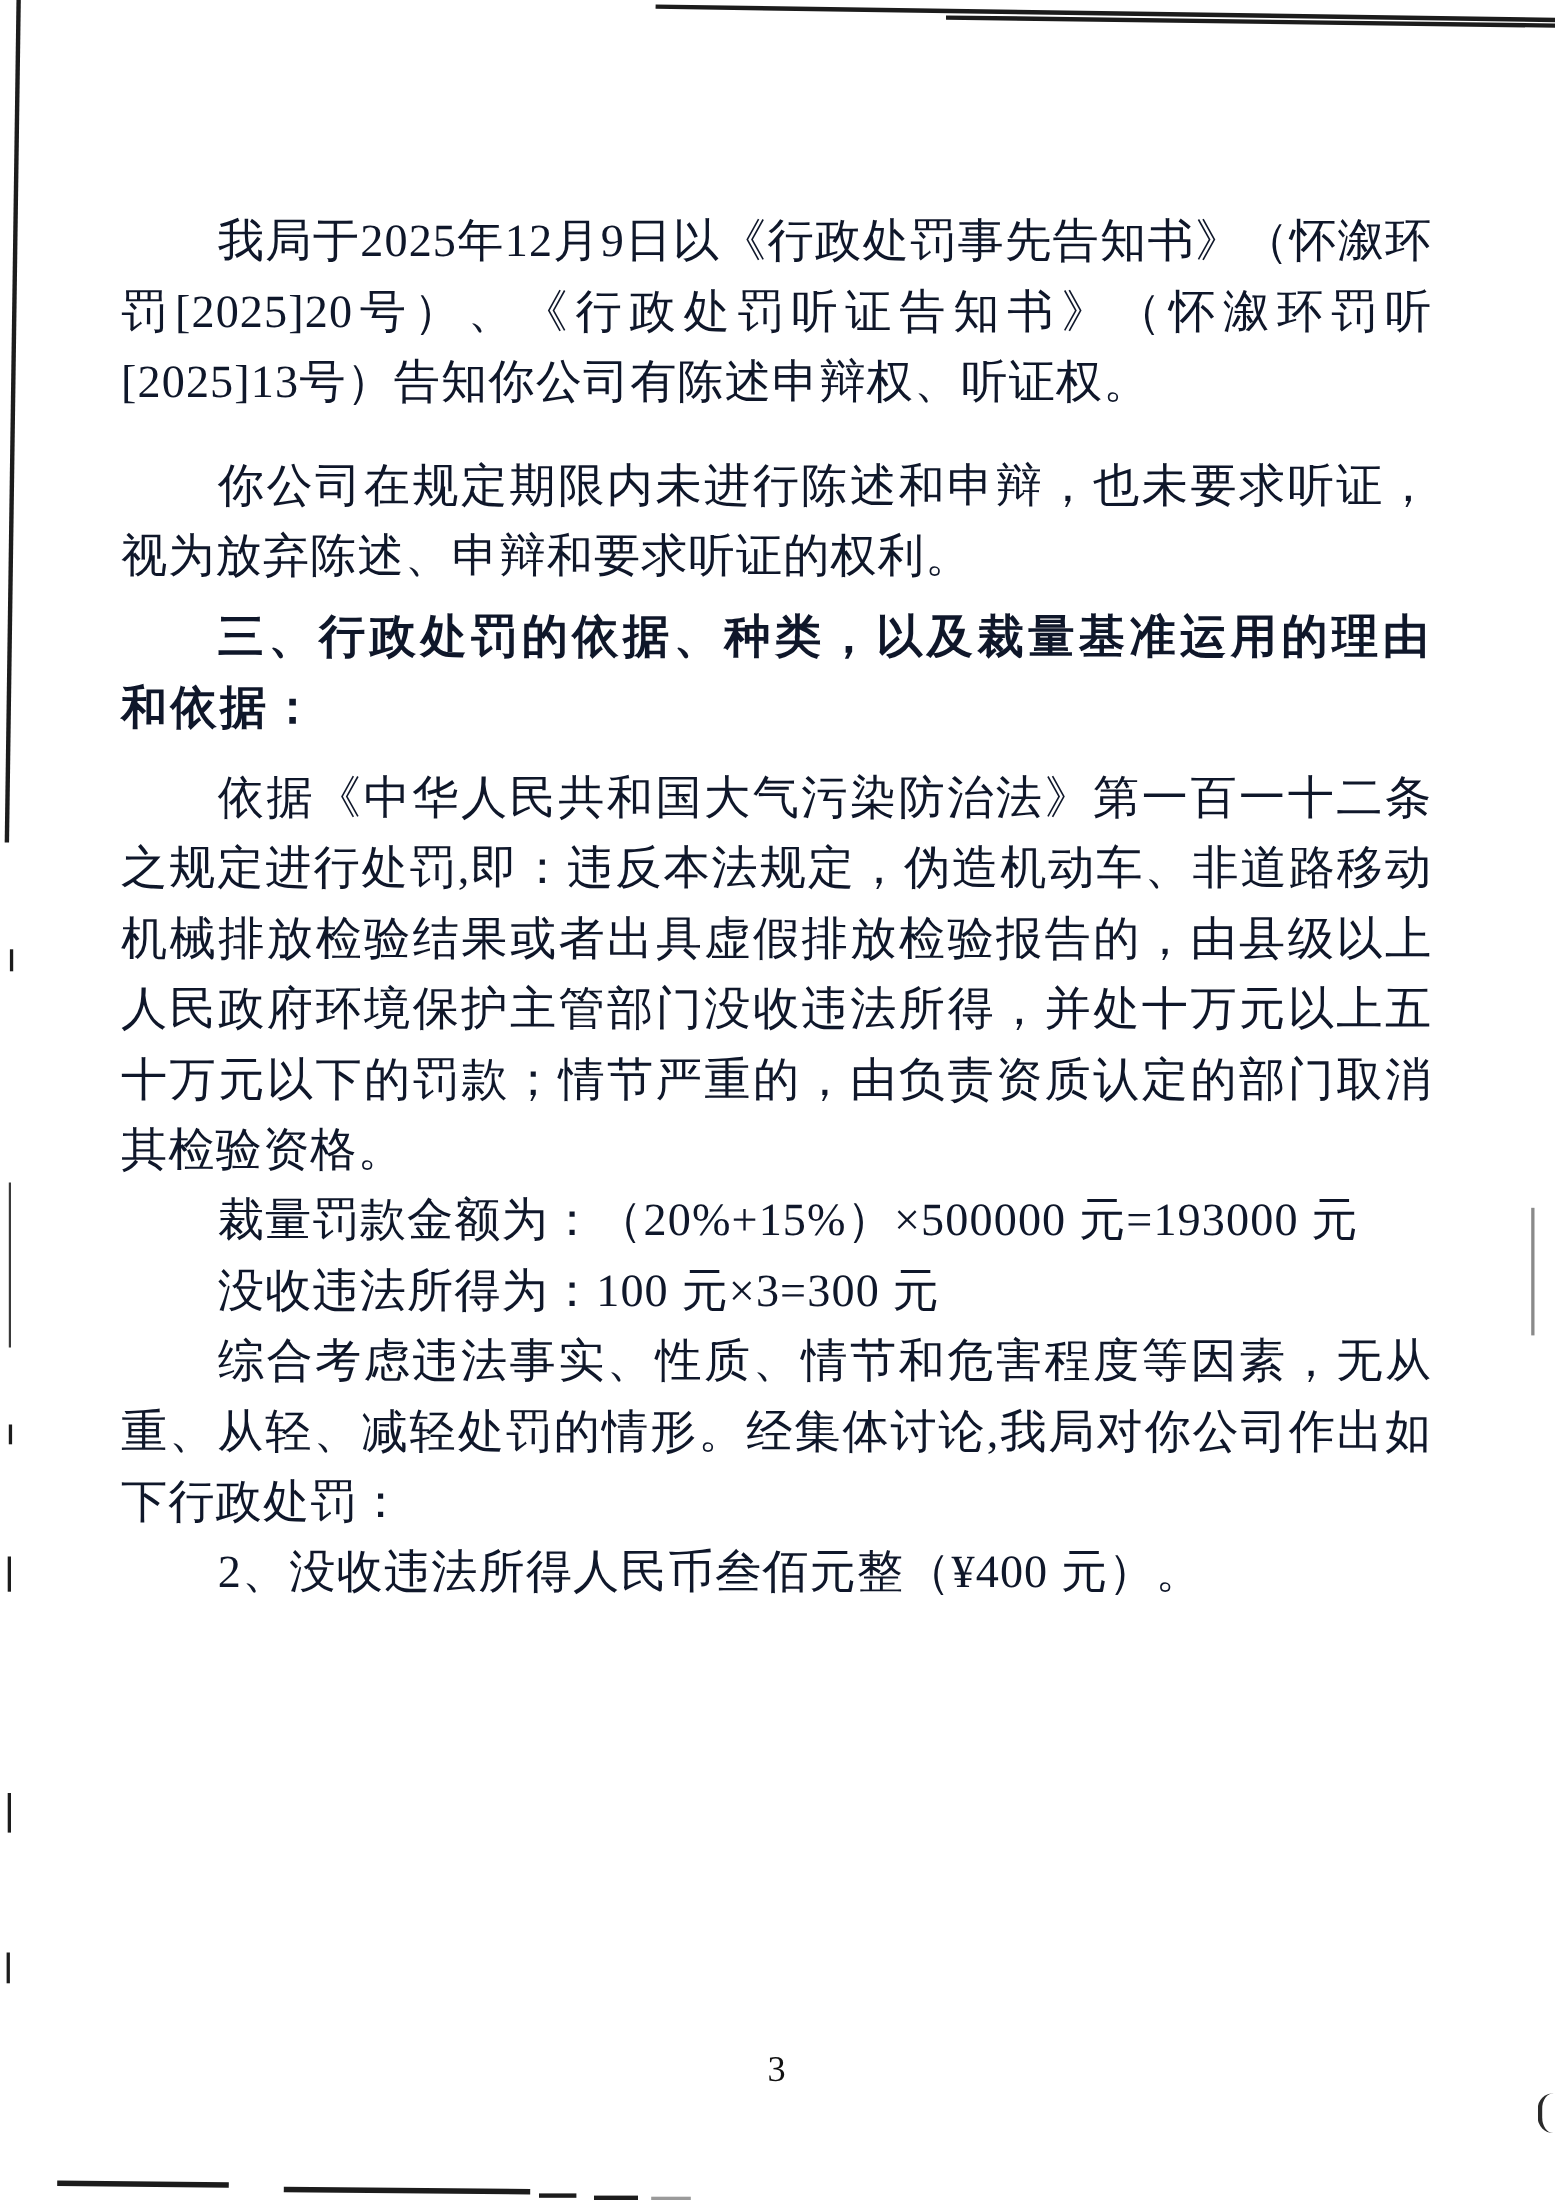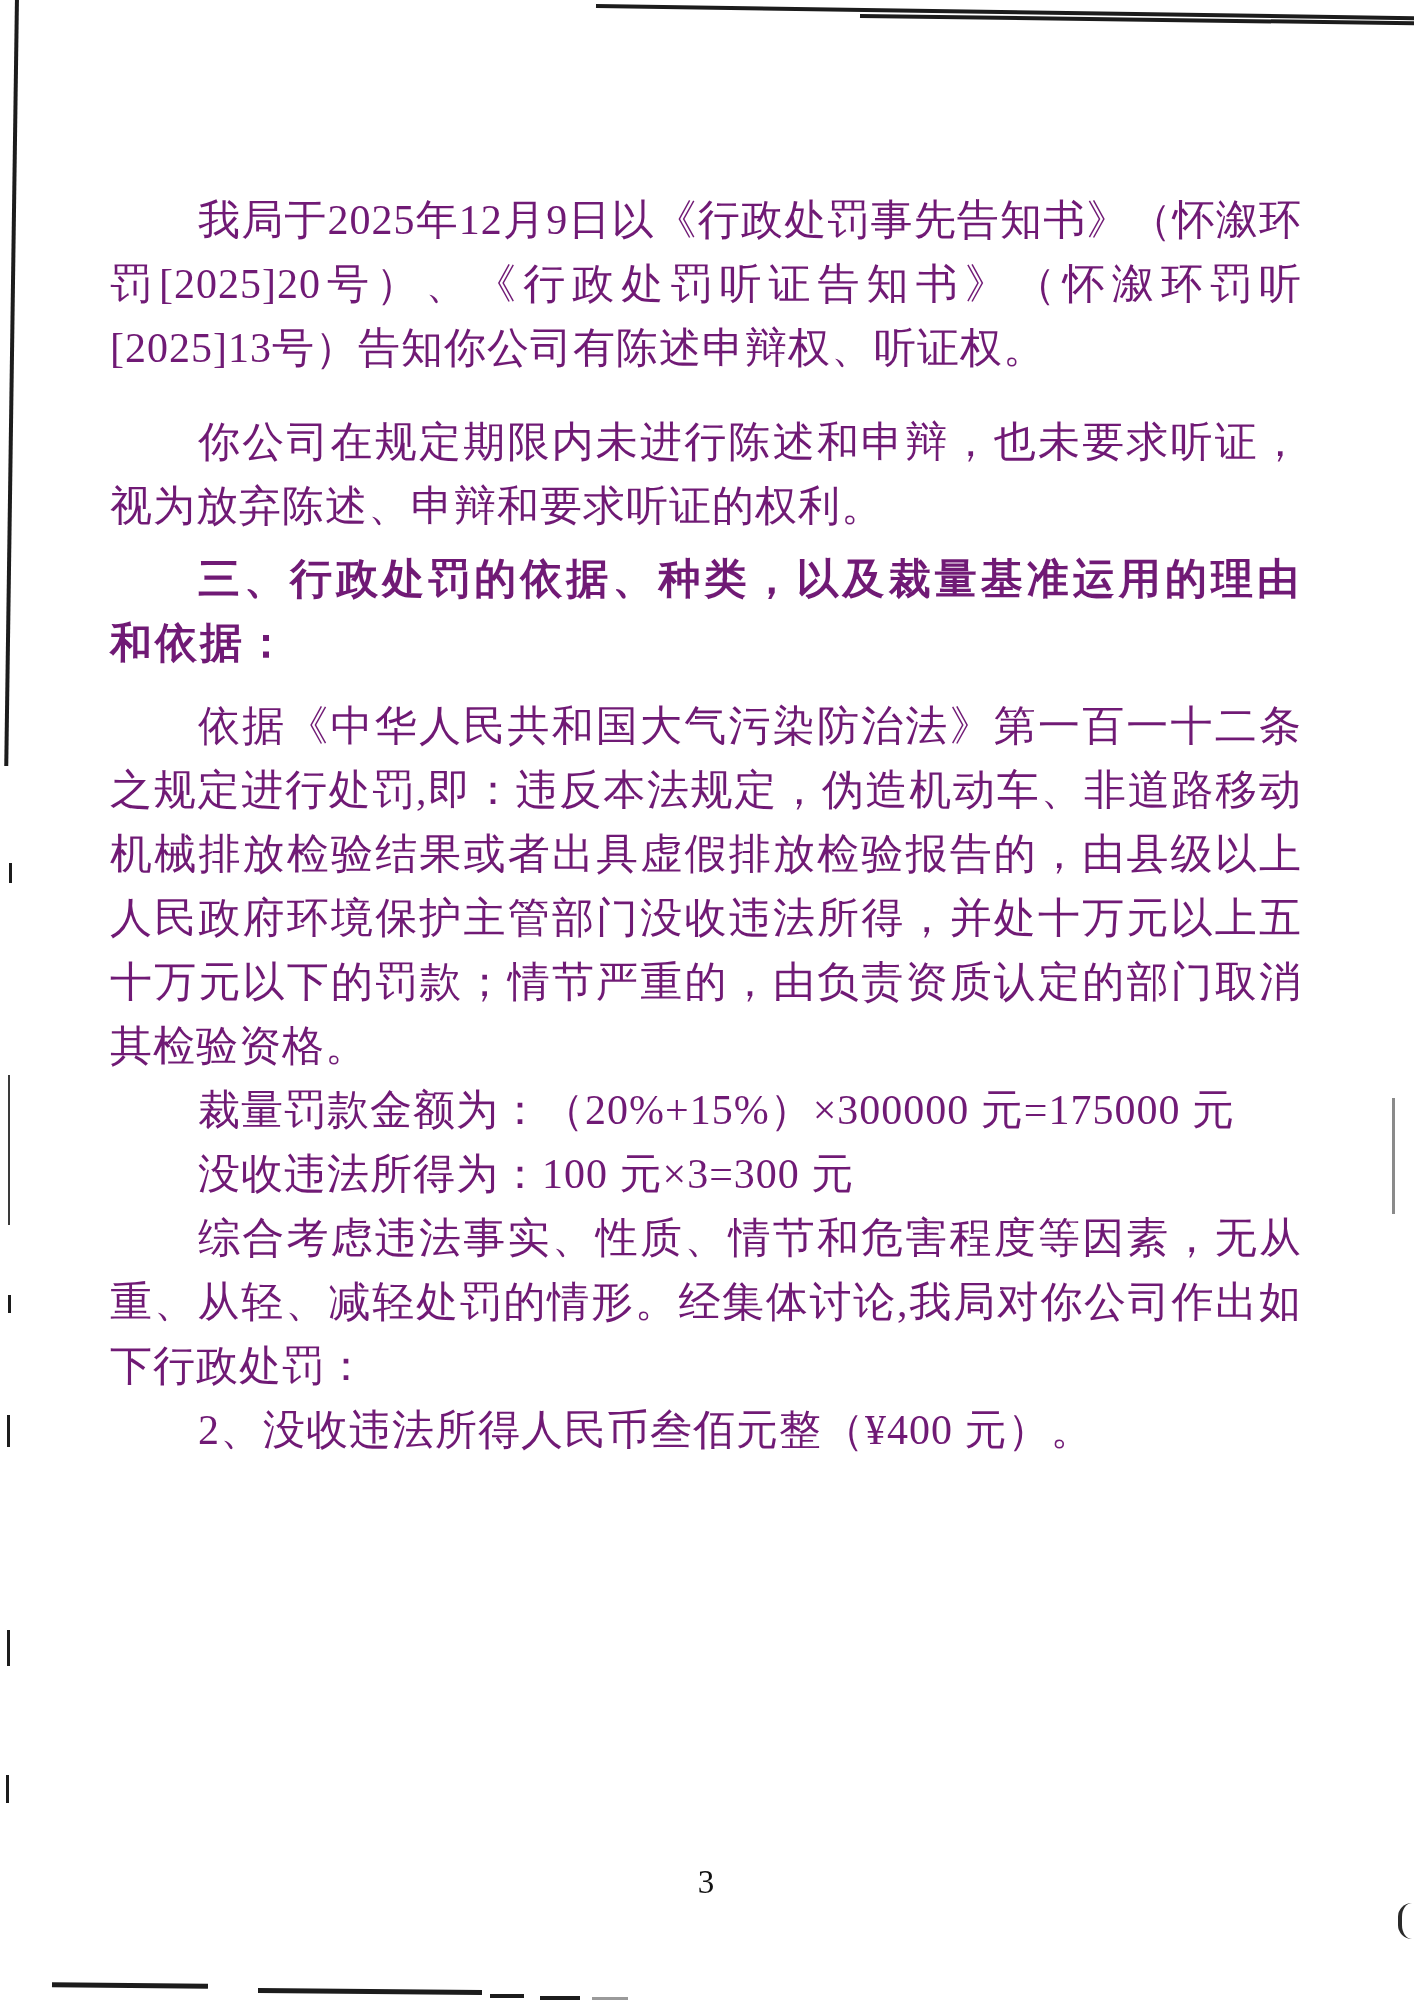--- a/index.html
+++ b/index.html
@@ -13,21 +13,21 @@
     height: 2000px;
     background: #ffffff;
     overflow: hidden;
     font-family: "Liberation Serif", "DejaVu Serif", serif;
   }
   .content {
     position: absolute;
     left: 110px;
     top: 188px;
     width: 1192px;
-    color: #701a75;
+    color: #0f172a;
     font-size: 42px;
     line-height: 64px;
     text-align: justify;
     letter-spacing: 1px;
   }
   .content p {
     margin: 0;
     text-indent: 88px;
   }
   .content p.gap-before {
@@ -102,21 +102,21 @@
   <div class="artifact bottom-dash-2"></div>
   <div class="artifact bottom-dash-3"></div>
   <div class="artifact bottom-dash-4"></div>
   <div class="artifact bottom-dash-5"></div>
 
   <div class="content">
     <p class="body">我局于2025年12月9日以《行政处罚事先告知书》（怀溆环罚[2025]20号）、《行政处罚听证告知书》（怀溆环罚听[2025]13号）告知你公司有陈述申辩权、听证权。</p>
     <p class="body gap-before">你公司在规定期限内未进行陈述和申辩，也未要求听证，视为放弃陈述、申辩和要求听证的权利。</p>
     <p class="heading">三、行政处罚的依据、种类，以及裁量基准运用的理由和依据：</p>
     <p class="body">依据《中华人民共和国大气污染防治法》第一百一十二条之规定进行处罚,即：违反本法规定，伪造机动车、非道路移动机械排放检验结果或者出具虚假排放检验报告的，由县级以上人民政府环境保护主管部门没收违法所得，并处十万元以上五十万元以下的罚款；情节严重的，由负责资质认定的部门取消其检验资格。</p>
-    <p class="body">裁量罚款金额为：（20%+15%）×300000 元=175000 元</p>
+    <p class="body">裁量罚款金额为：（20%+15%）×500000 元=193000 元</p>
     <p class="body">没收违法所得为：100 元×3=300 元</p>
     <p class="body">综合考虑违法事实、性质、情节和危害程度等因素，无从重、从轻、减轻处罚的情形。经集体讨论,我局对你公司作出如下行政处罚：</p>
     <p class="body">2、没收违法所得人民币叁佰元整（¥400 元）。</p>
   </div>
 
   <div class="page-num">3</div>
 
 </div>
 
 </body></html>

